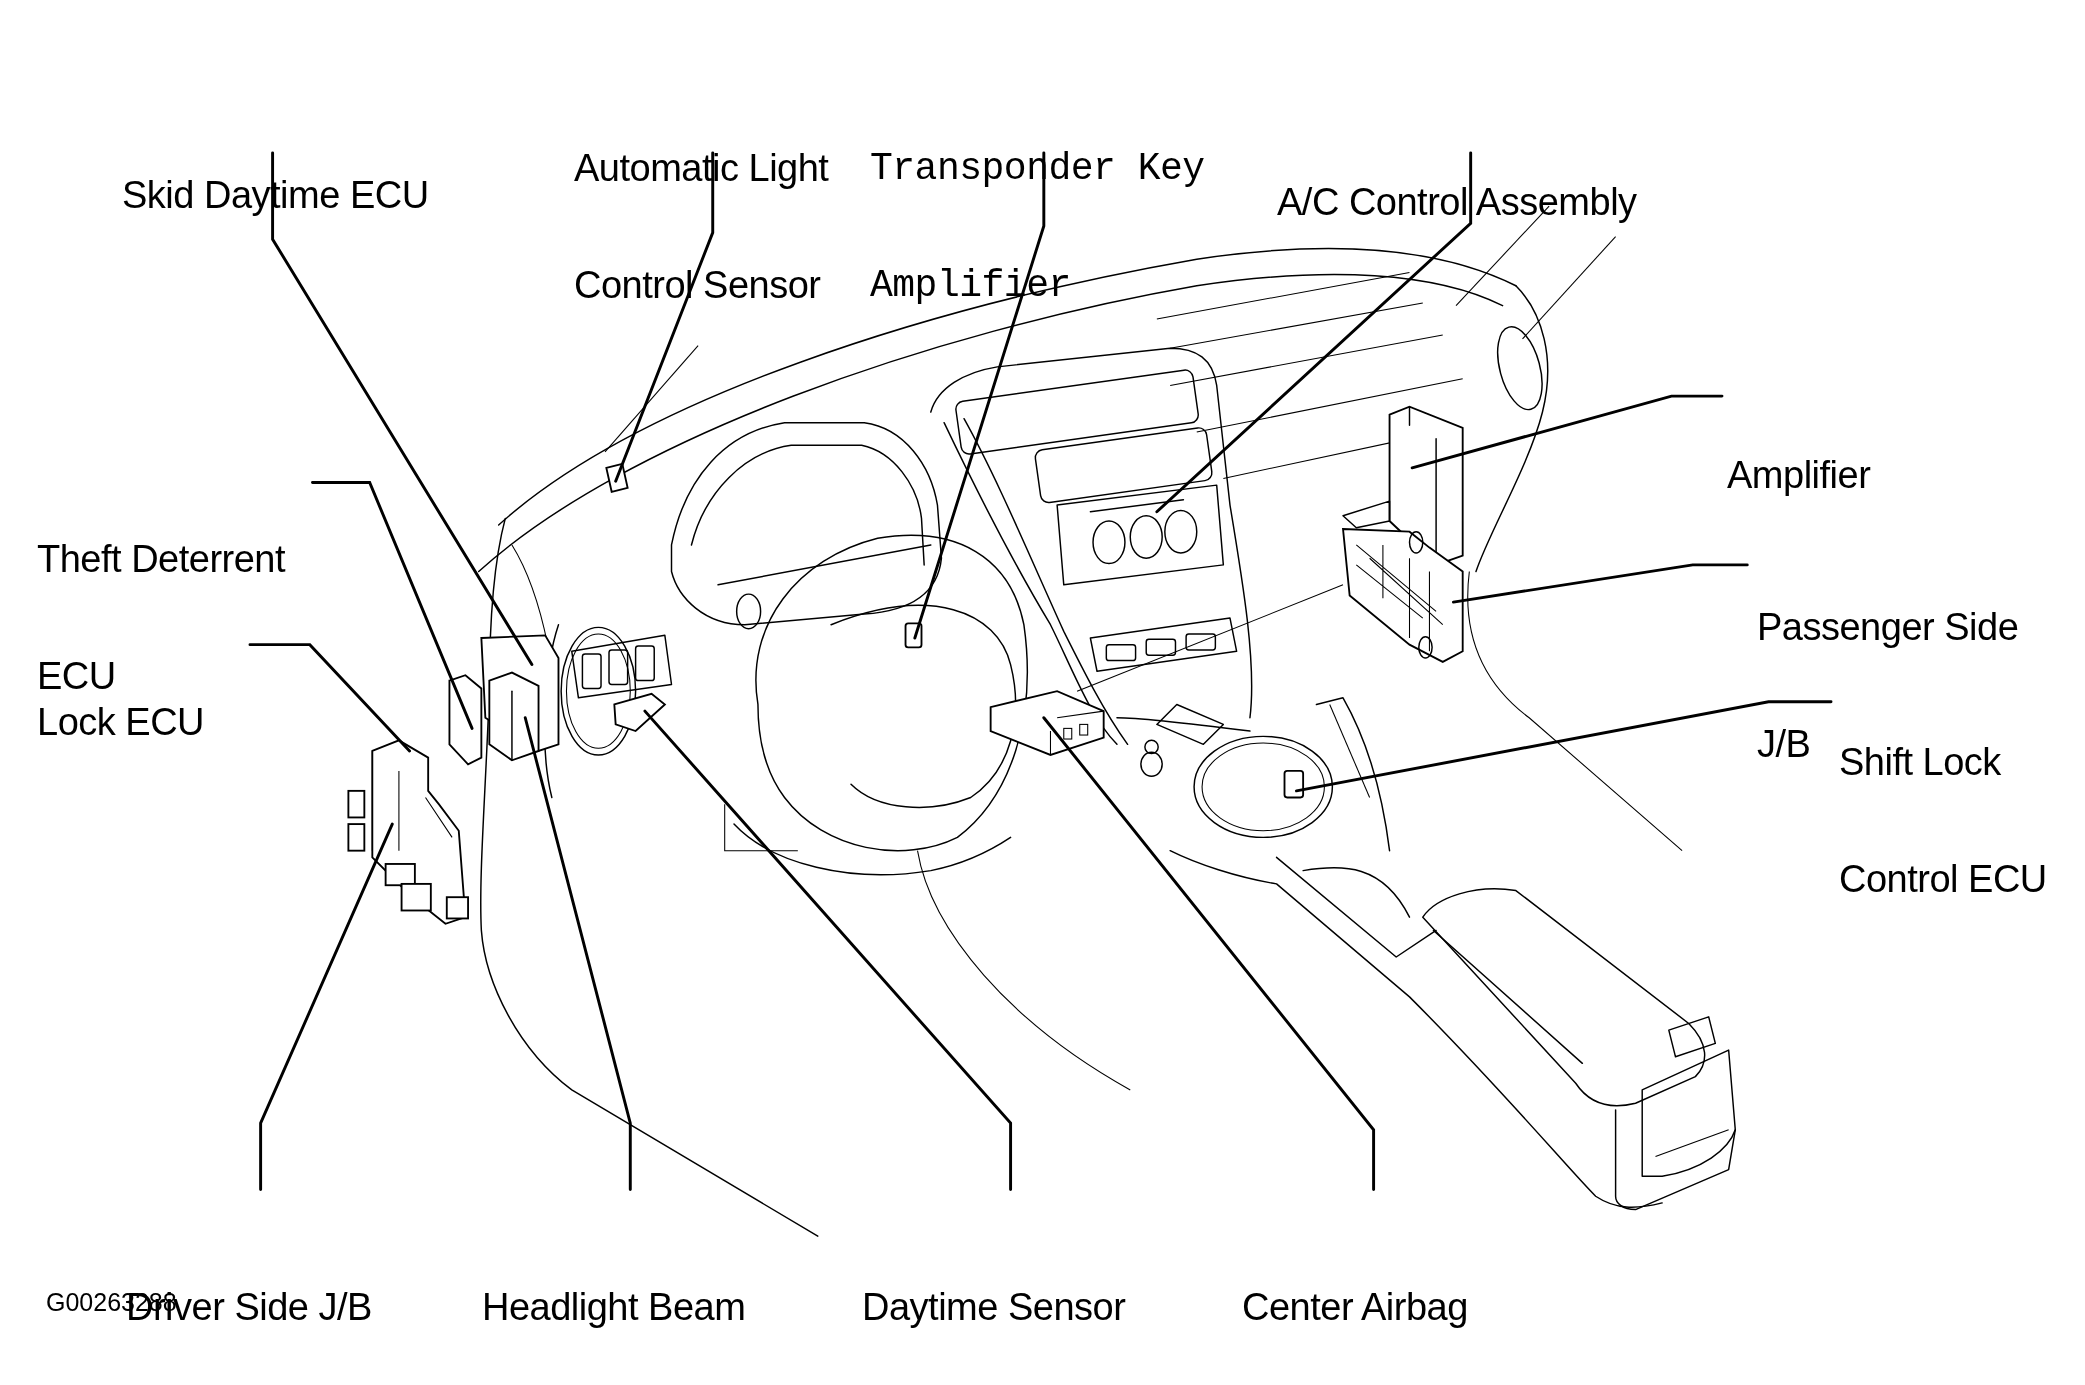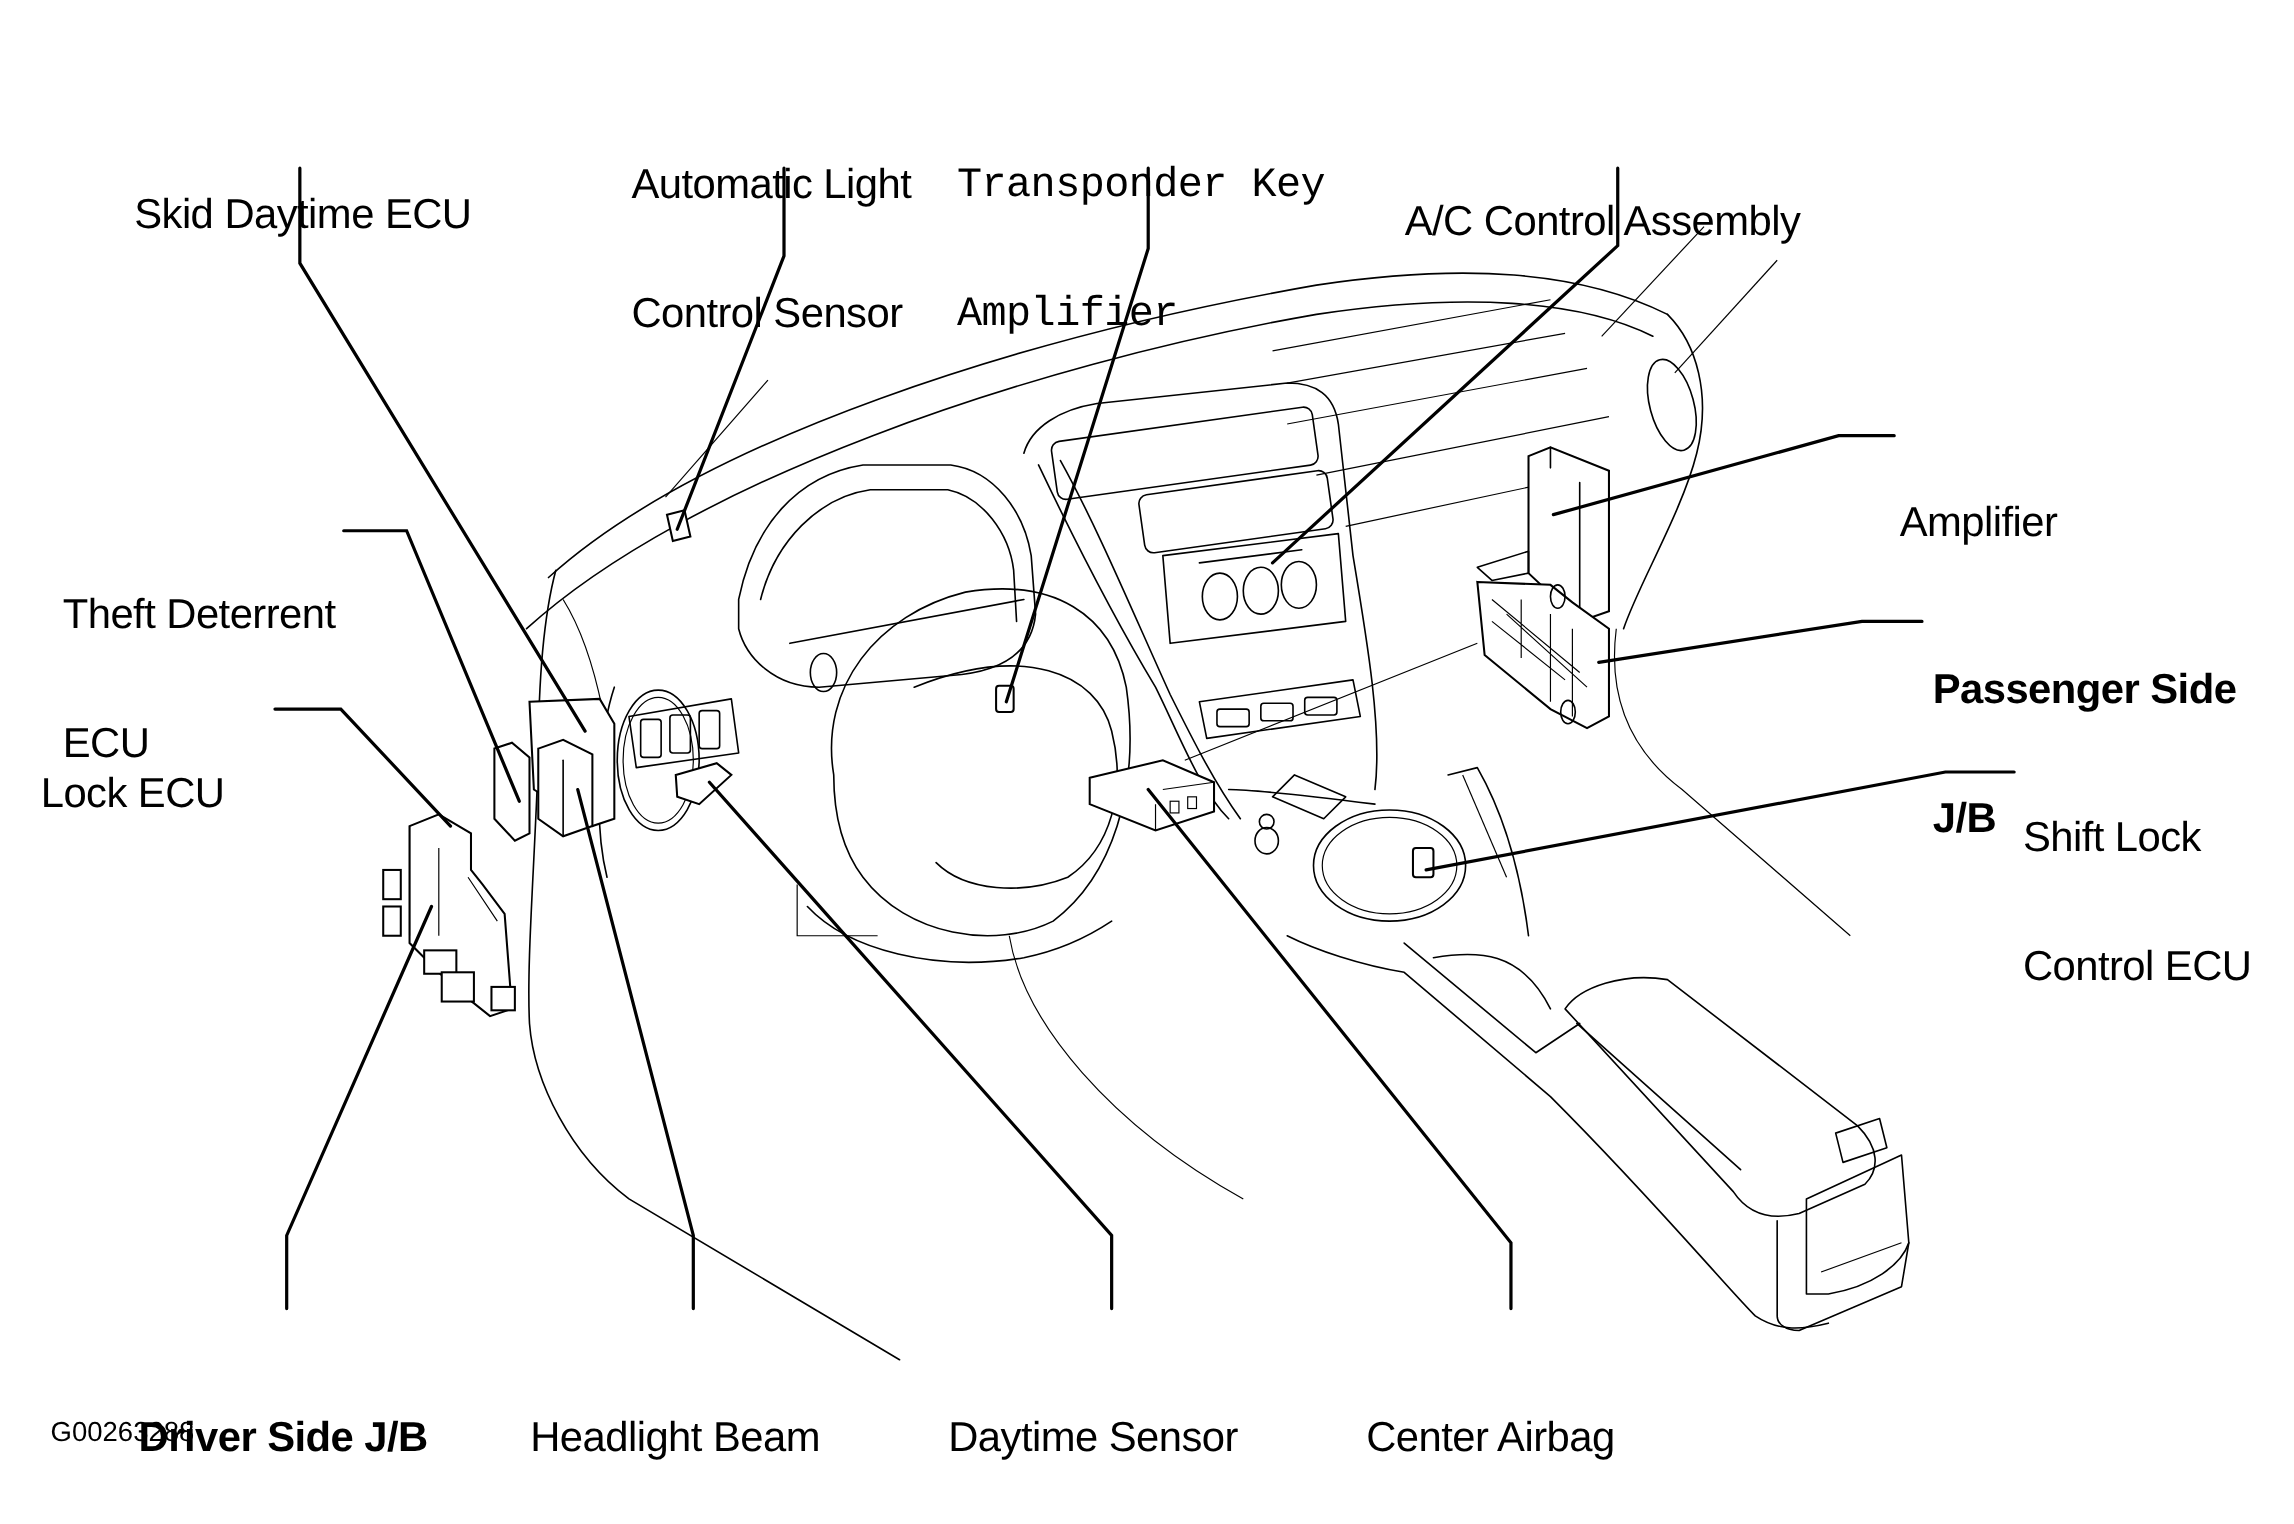--- a/index.html
+++ b/index.html
@@ -1,19 +1,19 @@
 <!DOCTYPE html>
 <html><head>
 <meta charset="utf-8">
 <style>
   html, body { margin:0; padding:0; background:#ffffff; }
   body { width:2085px; height:1385px; position:relative; overflow:hidden; font-family:"Liberation Sans", sans-serif; }
   #diagram { position:absolute; left:0; top:0; width:2085px; height:1385px; }
   .lbl { position:absolute; font-family:"Liberation Sans", sans-serif; font-size:38px; line-height:39px; color:#000; white-space:pre; letter-spacing:-0.5px; }
-  .lbl.bold { font-weight:bold; }
+  .lbl.bold { font-weight:normal; }
   .lbl span { display:block; }
   .fig-id { position:absolute; left:46px; top:1288px; font-size:25px; color:#000; font-family:"Liberation Sans", sans-serif; }
   svg .draw { fill:none; stroke:#000; stroke-width:1.1; stroke-linejoin:round; stroke-linecap:round; }
   svg .thin { fill:none; stroke:#000; stroke-width:0.8; }
   svg .leader { fill:none; stroke:#000; stroke-width:2.2; stroke-linecap:round; }
   svg .comp { fill:#fff; stroke:#000; stroke-width:1.4; }
 </style>
 </head>
 <body>
 
@@ -174,21 +174,21 @@
   <span>Amplifier</span>
 </div>
 <div class="lbl bold" style="left:1757px;top:530px;">
   <span>Passenger Side</span>
   <span>J/B</span>
 </div>
 <div class="lbl" style="left:1839px;top:665px;">
   <span>Shift Lock</span>
   <span>Control ECU</span>
 </div>
-<div class="lbl" style="left:37px;top:462px;margin-left:20px;">
+<div class="lbl" style="left:37px;top:462px;">
   <span>Theft Deterrent</span>
   <span>ECU</span>
 </div>
 <div class="lbl" style="left:37px;top:625px;">
   <span>Lock ECU</span>
 </div>
 <div class="lbl bold" style="left:126px;top:1210px;">
   <span>Driver Side J/B</span>
 </div>
 <div class="lbl" style="left:482px;top:1210px;">

